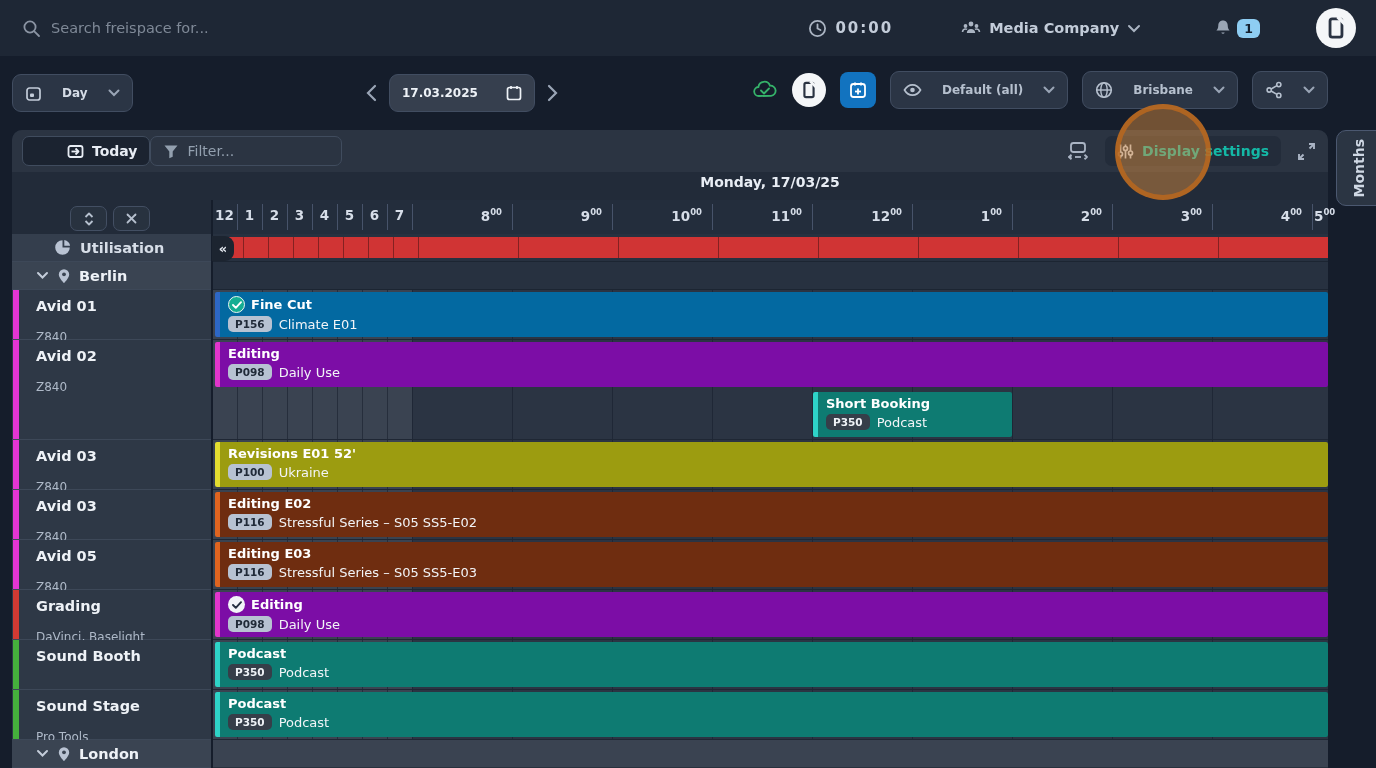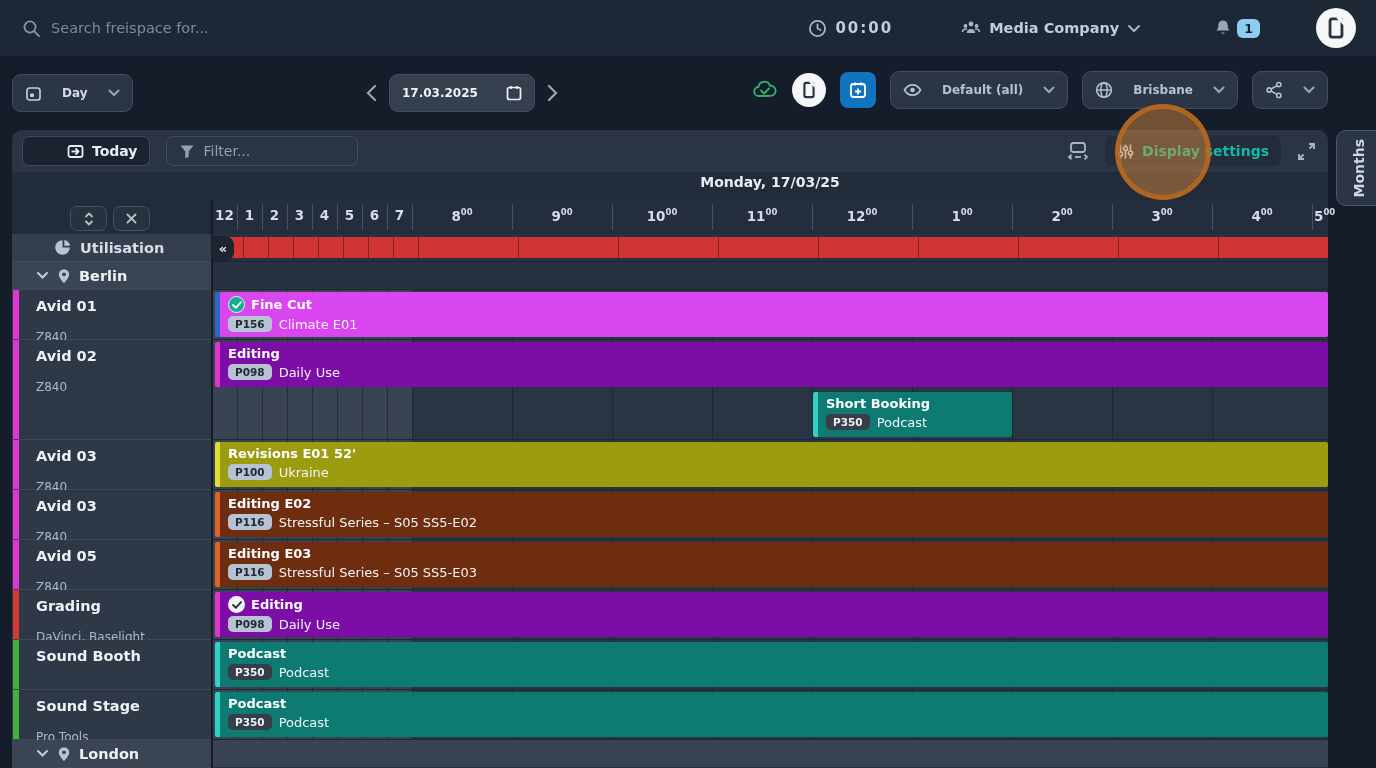--- a/index.html
+++ b/index.html
@@ -23,34 +23,34 @@
   #date-btn{background:#363f4e;color:#eef2f7;height:38px;}
   .chev-nav{color:#9aa5b6;}
   #tb-right{position:absolute;right:48px;top:15px;display:flex;align-items:center;gap:14px;}
   #cal-add-btn{width:36px;height:36px;border-radius:8px;background:#1273bf;display:flex;align-items:center;justify-content:center;border:none;}
   .avatar.small{width:34px;height:34px;}
   
   #panel{position:absolute;left:12px;top:130px;width:1316px;height:638px;background:#222b39;border-radius:10px 10px 0 0;}
   #panel-head{position:absolute;left:0;top:0;width:100%;height:42px;background:#2b3442;border-radius:10px 10px 0 0;display:flex;align-items:center;}
   .hbtn{display:inline-flex;align-items:center;gap:8px;height:30px;border:1px solid #404c5e;border-radius:7px;background:#1b2330;color:#e8edf4;font-size:14px;font-weight:bold;padding:0 12px;}
   #today-btn{margin-left:10px;padding-left:44px;}
-  #filter-box{margin-left:16px;width:192px;background:transparent;color:#93a0af;font-weight:normal;}
+  #filter-box{width:192px;background:transparent;color:#93a0af;font-weight:normal;}
   #head-right{margin-left:auto;display:flex;align-items:center;gap:16px;margin-right:12px;color:#aab4c4;}
   #display-btn{background:#232c3a;border:none;color:#14b8a6;justify-content:flex-end;}
   #months-tab{position:absolute;left:1336px;top:130px;width:46px;height:76px;background:#2b3543;border:1px solid #4b5870;border-radius:10px 0 0 10px;display:flex;align-items:center;justify-content:center;}
   #months-tab span{writing-mode:vertical-rl;transform:rotate(180deg);font-size:14px;font-weight:bold;color:#cfd8e4;}
   #highlight-circle{position:absolute;left:1115px;top:104px;width:96px;height:96px;border-radius:50%;background:rgba(226,146,64,0.45);border:5px solid rgba(186,103,31,0.85);pointer-events:none;z-index:50;}
   
   #day-header{position:absolute;left:200px;top:44px;width:1116px;height:26px;text-align:center;font-size:14px;font-weight:bold;color:#e8edf4;}
   #sidebar-tools{position:absolute;left:58px;top:76px;display:flex;gap:6px;}
   .mini-btn{width:37px;height:25px;border:1px solid #434f63;border-radius:7px;background:#28323f;color:#b6c0ce;display:flex;align-items:center;justify-content:center;font-size:12px;}
   #ticks{position:absolute;left:200px;top:70px;width:1116px;height:34px;background:#232d3c;}
   .tick-sep{position:absolute;top:4px;width:1px;height:26px;background:#47536a;}
   .tick-c{position:absolute;top:7px;width:25px;text-align:center;font-size:13.5px;font-weight:bold;color:#d6dde8;}
-  .tick-w{position:absolute;top:7px;width:80px;text-align:center;font-size:13.5px;font-weight:bold;color:#d6dde8;}
+  .tick-w{position:absolute;top:7px;width:80px;text-align:right;font-size:13.5px;font-weight:bold;color:#d6dde8;}
   .tick-w sup{font-size:8.5px;}
   
   #rows{position:absolute;left:0;top:104px;width:1316px;height:534px;overflow:hidden;display:flex;flex-direction:column;}
   .row{display:flex;flex-shrink:0;}
   .sb{width:200px;position:relative;border-bottom:1px solid #3d4858;flex-shrink:0;}
   .tl{width:1116px;position:relative;border-bottom:1px solid rgba(10,16,26,0.35);overflow:hidden;}
   .row.util .sb{background:#343e4d;display:flex;align-items:center;gap:9px;padding-left:42px;}
   .row.util .tl{background:#273140;}
   .util-label{font-size:14.5px;font-weight:bold;color:#d7dee8;}
   .row.grp .sb{background:#3a4452;display:flex;align-items:center;gap:8px;padding-left:24px;}
@@ -412,21 +412,21 @@
               <div class="gline" style="left: 175px;"></div>
               <div class="gline" style="left: 200px;"></div>
               <div class="gline" style="left: 300px;"></div>
               <div class="gline" style="left: 400px;"></div>
               <div class="gline" style="left: 500px;"></div>
               <div class="gline" style="left: 600px;"></div>
               <div class="gline" style="left: 700px;"></div>
               <div class="gline" style="left: 800px;"></div>
               <div class="gline" style="left: 900px;"></div>
               <div class="gline" style="left: 1000px;"></div>
-              <div class="bar" style="left: 3px; width: 1113px; background: #d946ef; border-left: 5px solid rgb(45, 103, 198);">
+              <div class="bar" style="left: 3px; width: 1113px; background: #0369a1; border-left: 5px solid rgb(45, 103, 198);">
                 <div class="bar-t">
                   <span class="chk teal">
                     <svg width="10" height="8" viewBox="0 0 10 8">
                       <polyline points="1,4 3.8,6.8 9,1.2" fill="none" stroke="#ffffff" stroke-width="1.9" stroke-linecap="round" stroke-linejoin="round"></polyline>
                     </svg>
                   </span>
                   <span>Fine Cut</span>
                 </div>
                 <div class="bar-b">
                   <span class="badge" style="background: rgb(183, 194, 210); color: rgb(32, 42, 56);">P156</span>

